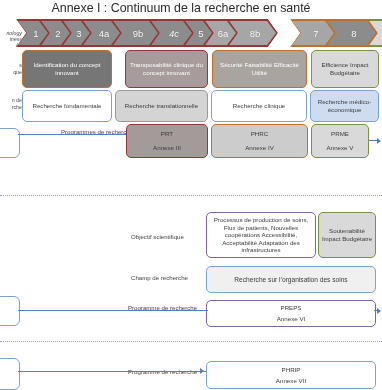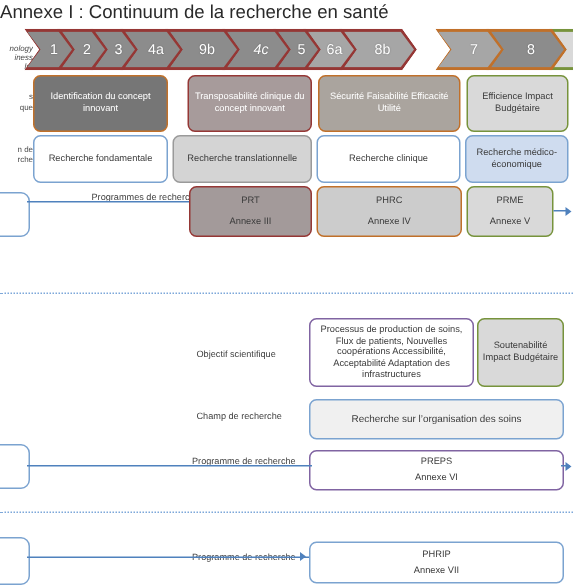--- a/index.html
+++ b/index.html
@@ -9,21 +9,21 @@
     font-family:"Liberation Sans", sans-serif;
     overflow:hidden;
     position:relative;
     color:#3b3b3b;
   }
   .page{position:relative;width:382px;height:390px;}
 
   
   .title{
     position:absolute;left:0;top:1px;width:362px;
-    text-align:left;
+    text-align:center;
     font-size:12.4px;
     color:#2a2a2a;
     letter-spacing:0px;
     white-space:nowrap;
   }
 
   
   .leftcap{
     position:absolute;
     font-size:5.3px;

